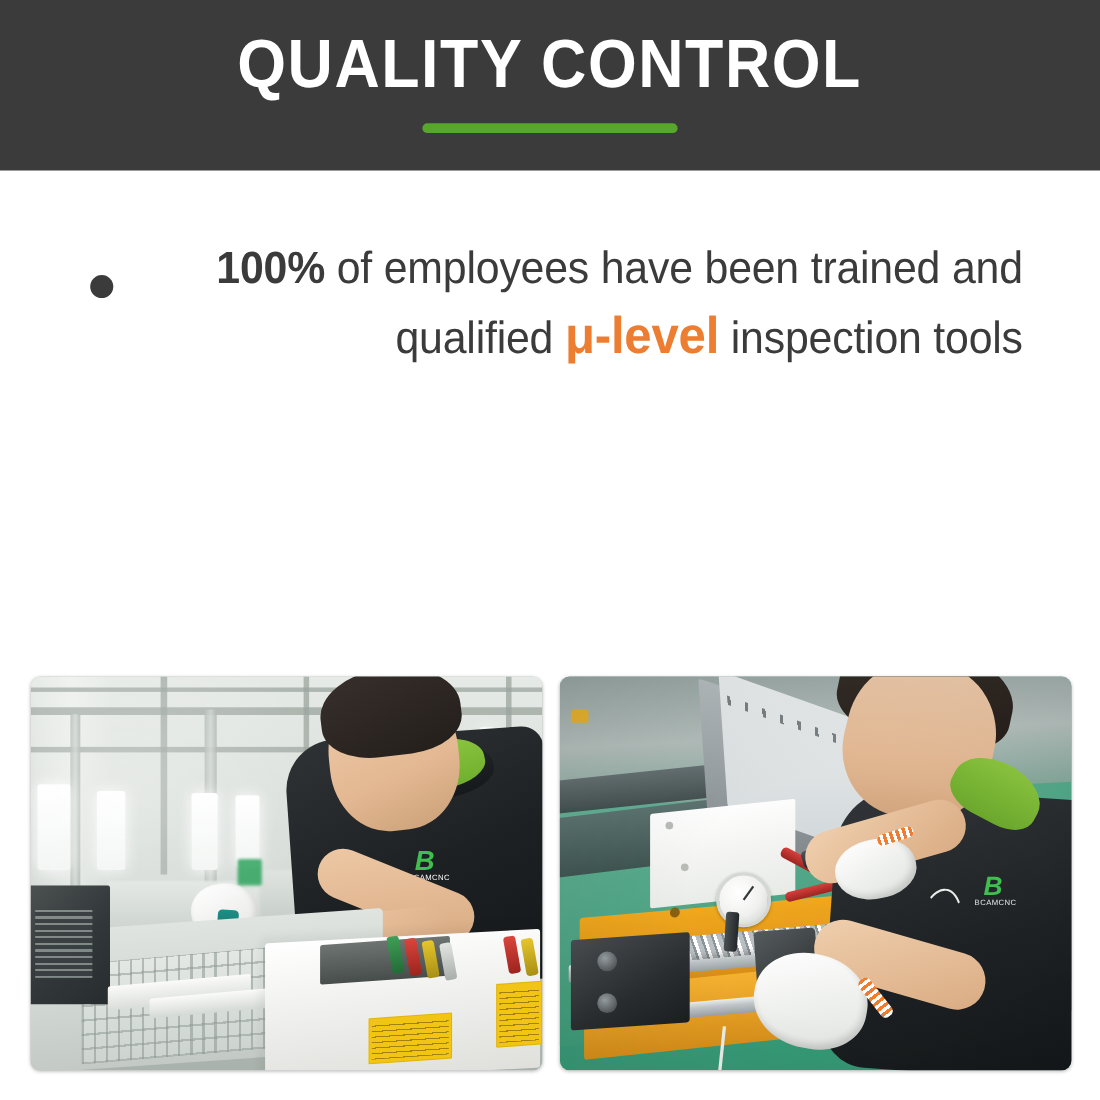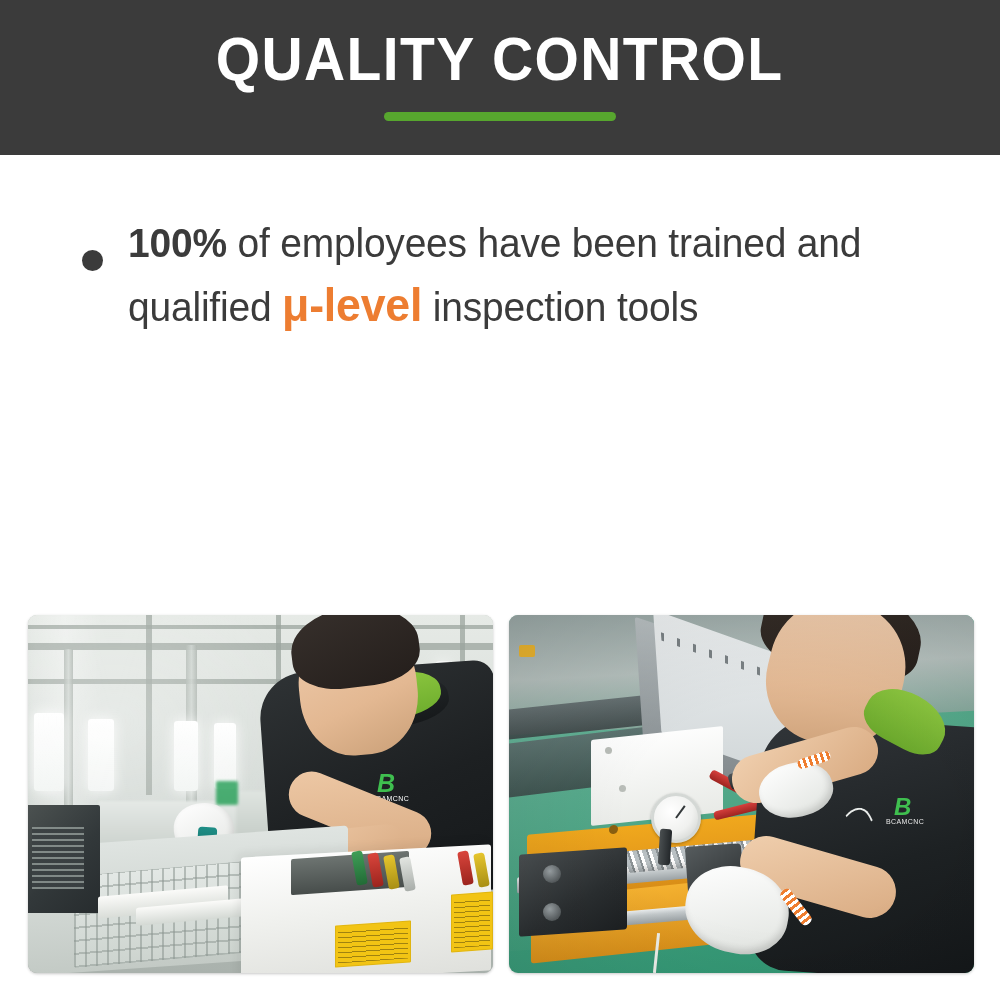--- a/index.html
+++ b/index.html
@@ -56,20 +56,21 @@
   .bullets {
     position: absolute;
     left: 0;
     top: 212px;
     width: 1000px;
   }
   .bullet-row {
     position: relative;
     padding-left: 128px;
     padding-right: 28px;
+    text-align: right;
   }
   .bullet-row + .bullet-row {
     margin-top: 48px;
   }
   .bullet-dot {
     position: absolute;
     left: 82px;
     top: 38px;
     width: 21px;
     height: 21px;

